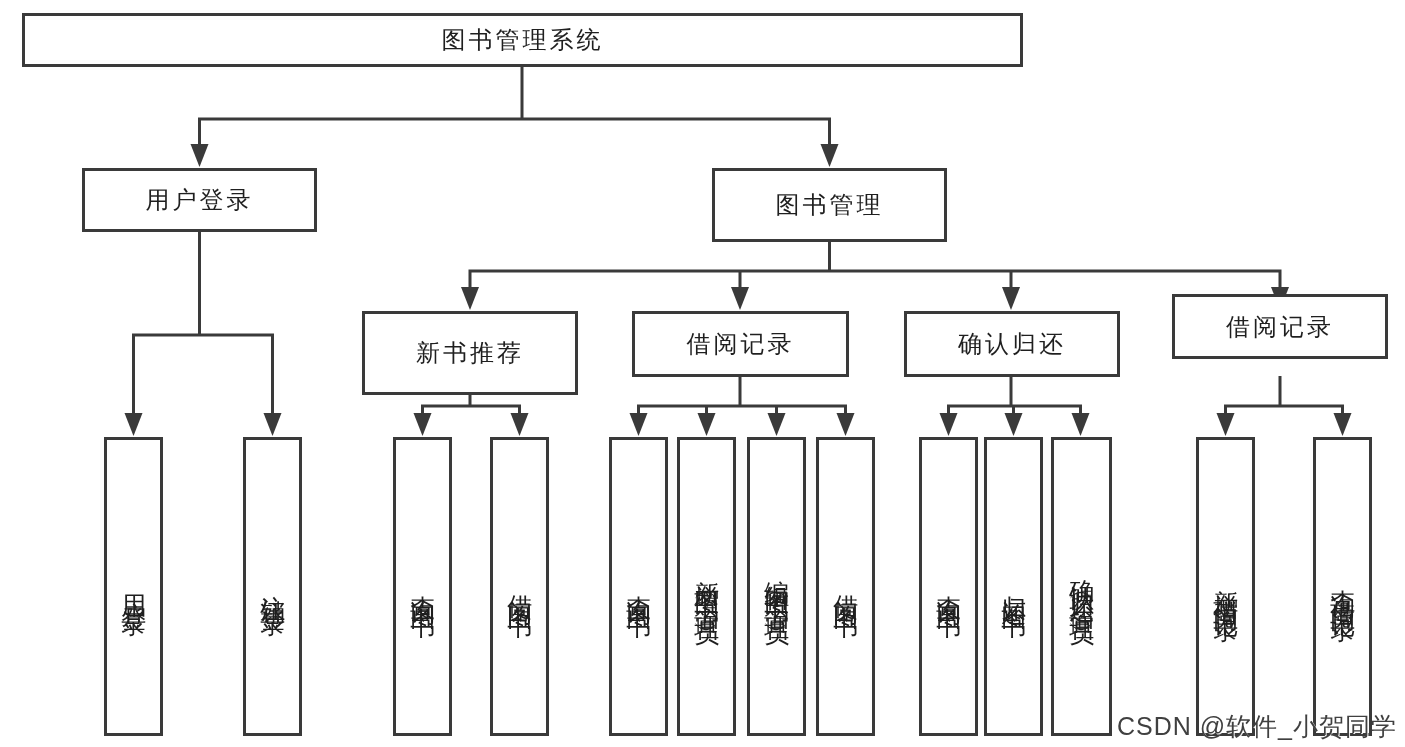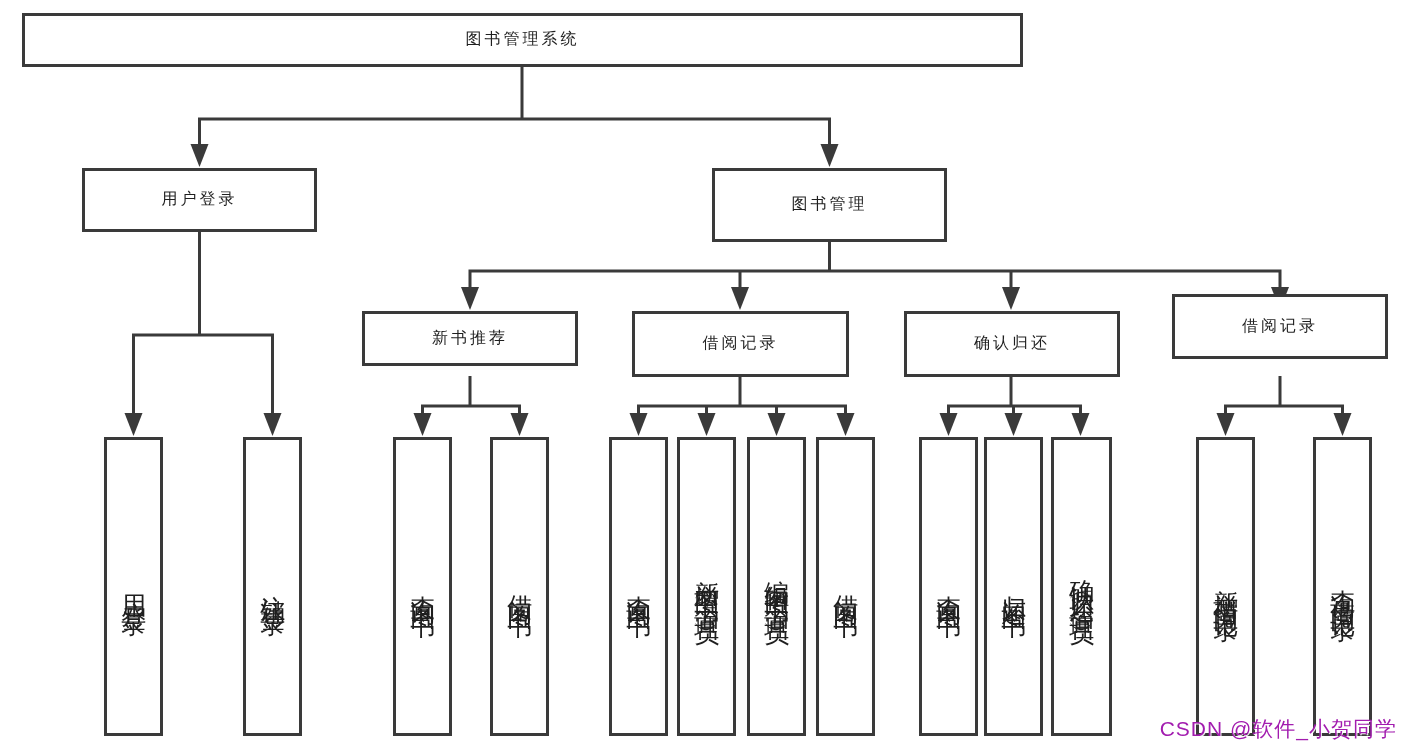--- a/index.html
+++ b/index.html
@@ -6,24 +6,24 @@
   .canvas{
     position:relative;width:1405px;height:747px;background:#ffffff;
     font-family:"Liberation Sans",sans-serif;color:#1f1f1f;overflow:hidden;
   }
   .connectors{position:absolute;left:0;top:0;}
   .node{
     position:absolute;box-sizing:border-box;background:#ffffff;
     border:3px solid #3a3a3a;display:flex;align-items:center;justify-content:center;
     text-align:center;line-height:1.25;
   }
-  .h{font-size:16px;letter-spacing:3px;font-family:Liberation Mono, monospace;}
+  .h{font-size:24px;letter-spacing:3px;}
   .v{writing-mode:vertical-rl;text-orientation:mixed;font-size:25px;letter-spacing:6px;padding:6px 0;}
   .watermark{
-    position:absolute;right:8px;bottom:4px;font-size:21px;color:#a21caf;
+    position:absolute;right:8px;bottom:4px;font-size:25px;color:#404040;
     letter-spacing:1px;text-shadow:1px 1px 0 rgba(255,255,255,0.9);white-space:nowrap;
   }
 </style>
 </head>
 <body>
 
 <div class="canvas">
 
   <svg class="connectors" width="1405" height="747" viewBox="0 0 1405 747">
     <g stroke="#3a3a3a" stroke-width="3" fill="none">
@@ -56,21 +56,21 @@
       <polygon points="1216.5,413 1234.5,413 1225.5,436"></polygon>
       <polygon points="1333.5,413 1351.5,413 1342.5,436"></polygon>
     </g>
   </svg>
 
   <div class="node h" style="left:22px;top:13px;width:1001px;height:54px">图书管理系统</div>
 
   <div class="node h" style="left:82px;top:168px;width:235px;height:64px">用户登录</div>
   <div class="node h" style="left:712px;top:168px;width:235px;height:74px">图书管理</div>
 
-  <div class="node h" style="left:362px;top:311px;width:216px;height:55px">新书推荐</div>
+  <div class="node h" style="left:362px;top:311px;width:216px;height:84px">新书推荐</div>
   <div class="node h" style="left:632px;top:311px;width:217px;height:66px">借阅记录</div>
   <div class="node h" style="left:904px;top:311px;width:216px;height:66px">确认归还</div>
   <div class="node h" style="left:1172px;top:294px;width:216px;height:65px">借阅记录</div>
 
   <div class="node v" style="left:104px;top:437px;width:59px;height:299px">用户登录</div>
   <div class="node v" style="left:243px;top:437px;width:59px;height:299px">注销登录</div>
   <div class="node v" style="left:393px;top:437px;width:59px;height:299px">查询图书</div>
   <div class="node v" style="left:490px;top:437px;width:59px;height:299px">借阅图书</div>
   <div class="node v" style="left:609px;top:437px;width:59px;height:299px">查询图书</div>
   <div class="node v" style="left:677px;top:437px;width:59px;height:299px">新增图书（管理员）</div>

